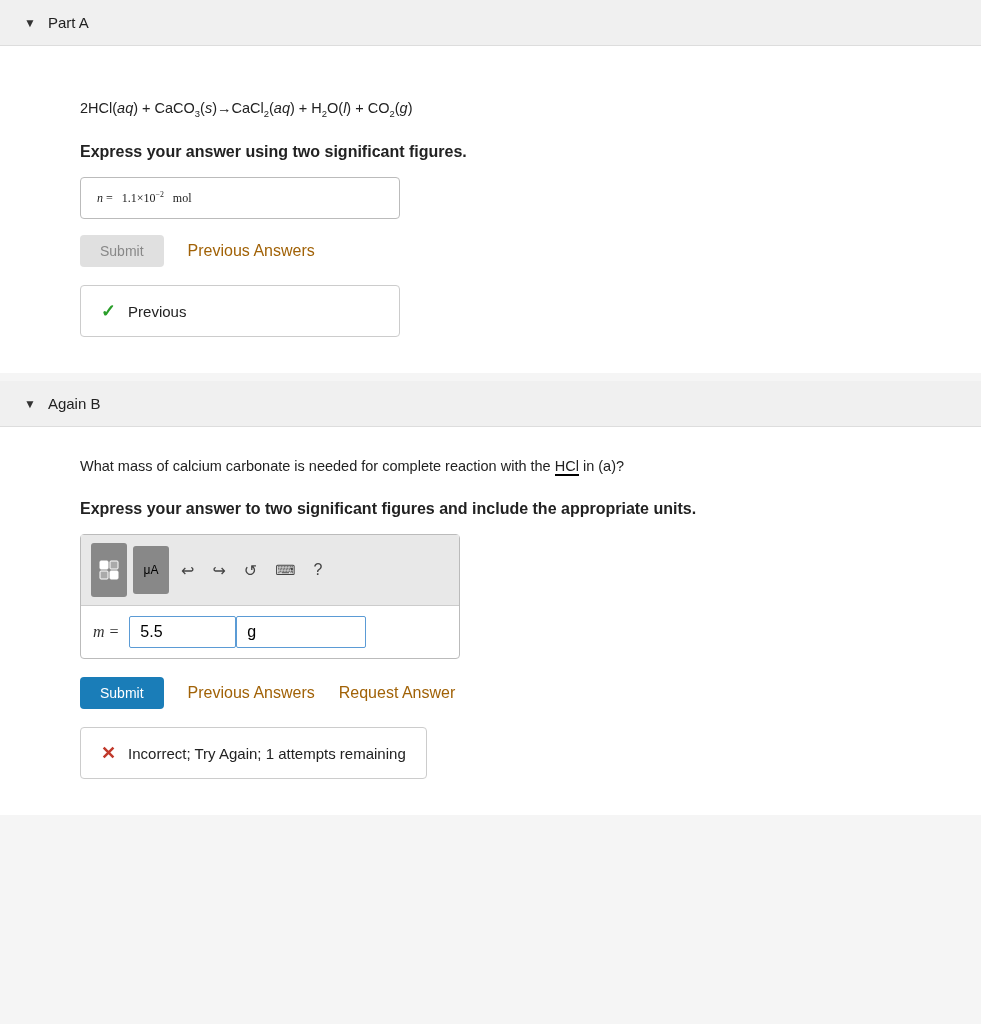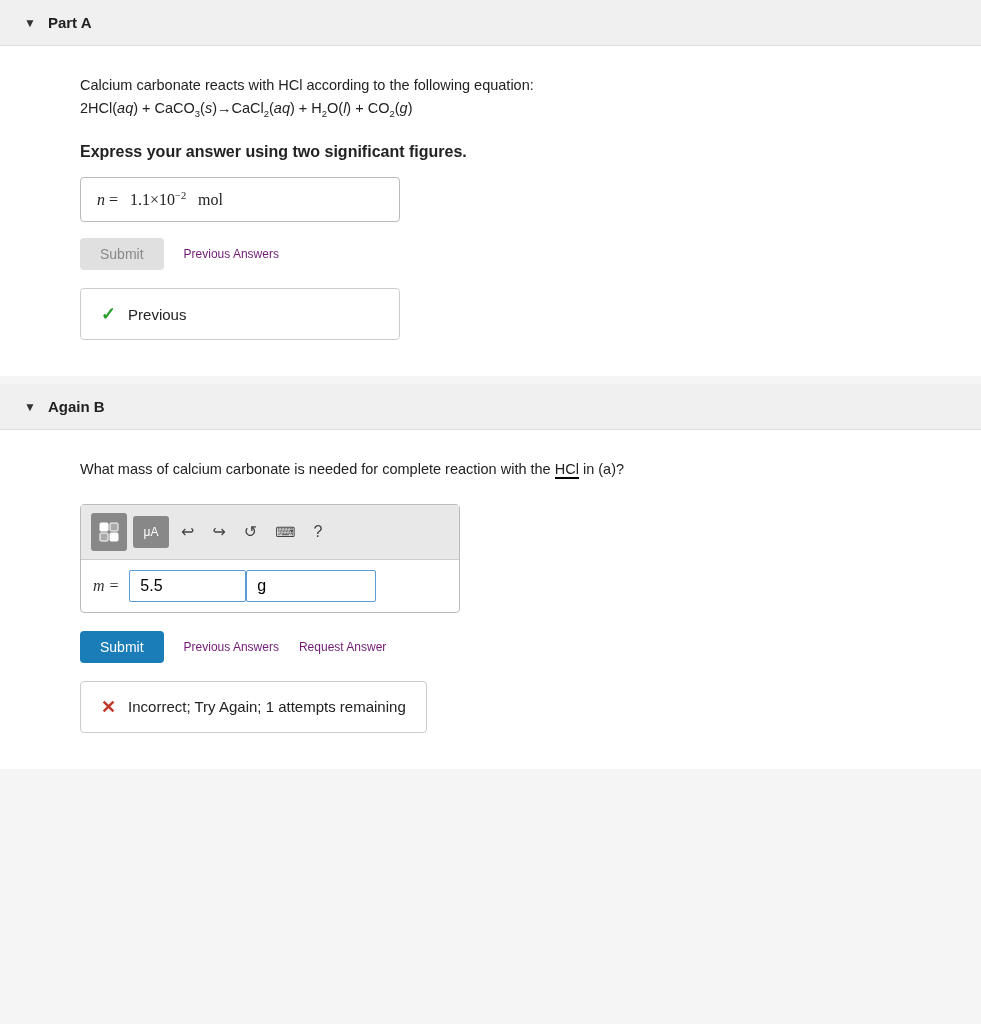--- a/index.html
+++ b/index.html
@@ -24,21 +24,21 @@
       gap: 12px;
       border-bottom: 1px solid #ddd;
     }
 
     .section-header .arrow {
       font-size: 12px;
       color: #333;
     }
 
     .section-header .part-label {
-      font-weight: bold;
+      font-weight: normal;
       font-size: 15px;
     }
 
     .section-body {
       padding: 28px 80px 36px 80px;
     }
 
     .question-text {
       font-size: 14.5px;
       line-height: 1.6;
@@ -49,31 +49,31 @@
       font-weight: bold;
       font-size: 16px;
       margin-bottom: 16px;
     }
 
     .answer-box {
       border: 1px solid #bbb;
       border-radius: 4px;
       padding: 12px 16px;
       font-family: "Times New Roman", serif;
-      font-size: 16px;
+      font-size: 12px;
       display: inline-block;
       min-width: 320px;
       margin-bottom: 16px;
       background: #fff;
     }
 
     .submit-row {
       display: flex;
       align-items: center;
-      gap: 20px;
+      gap: 8px;
       margin-bottom: 18px;
     }
 
     .btn-submit-disabled {
       background: #e0e0e0;
       color: #888;
       border: none;
       border-radius: 4px;
       padding: 8px 20px;
       font-size: 14px;
@@ -84,24 +84,25 @@
       background: #1a7db8;
       color: #fff;
       border: none;
       border-radius: 4px;
       padding: 8px 20px;
       font-size: 14px;
       cursor: pointer;
     }
 
     .link-blue {
-      color: #701a75;
-      font-size: 12px;
+      color: #a16207;
+      font-size: 16px;
       text-decoration: none;
       cursor: pointer;
+      margin-left: 16px;
     }
 
     .result-box {
       border: 1px solid #ccc;
       border-radius: 4px;
       padding: 14px 20px;
       display: inline-flex;
       align-items: center;
       gap: 12px;
       min-width: 320px;
@@ -143,24 +144,24 @@
       background: #e8e8e8;
       padding: 8px 10px;
       display: flex;
       align-items: center;
       gap: 6px;
       border-bottom: 1px solid #ccc;
     }
 
     .toolbar-btn {
       background: #888;
-      color: #ffffff;
+      color: #000000;
       border: none;
       border-radius: 3px;
-      padding: 9px 8px;
+      padding: 17px 8px;
       font-size: 13px;
       cursor: pointer;
       min-width: 36px;
       min-height: 30px;
       display: flex;
       align-items: center;
       justify-content: center;
       text-align: right;
     }
 
@@ -190,21 +191,21 @@
       font-size: 16px;
       margin-right: 10px;
       color: #333;
     }
 
     .math-value-field {
       border: 1px solid #5b9bd5;
       border-radius: 2px;
       padding: 6px 10px;
       font-size: 16px;
-      width: 117px;
+      width: 107px;
       outline: none;
     }
 
     .math-unit-field {
       border: 1px solid #5b9bd5;
       border-radius: 2px;
       padding: 6px 10px;
       font-size: 16px;
       width: 130px;
       margin-left: 0;
@@ -224,21 +225,21 @@
 </head>
 <body>
 
 <div class="section">
   <div class="section-header">
     <span class="arrow">▼</span>
     <span class="part-label">Part A</span>
   </div>
   <div class="section-body">
     <div class="question-text">
-      <span>Calcium carbonate reacts with HCl according to the following equation:</span><br>
+      <br>
       <span>
         2HCl(<em>aq</em>) + CaCO<sub>3</sub>(<em>s</em>)→CaCl<sub>2</sub>(<em>aq</em>) + H<sub>2</sub>O(<em>l</em>) + CO<sub>2</sub>(<em>g</em>)
       </span><br>
     </div>
 
     <div class="express-label">Express your answer using two significant figures.</div>
 
     <div class="answer-box">
       <span><em>n</em> = &nbsp; 1.1×10<sup>−2</sup> &nbsp; mol</span>
     </div>
@@ -260,20 +261,21 @@
 <div class="section" style="margin-top:8px;">
   <div class="section-header">
     <span class="arrow">▼</span>
     <span class="part-label">Again B</span>
   </div>
   <div class="section-body">
     <div class="question-text">
       <span>What mass of calcium carbonate is needed for complete reaction with the <span style="border-bottom:2px solid #000">HCl</span> in (a)?</span>
     </div>
 
+    <div class="express-label">Express your answer to two significant figures and include the appropriate units.</div>
 
     
     <div class="math-editor-container">
       <div class="math-toolbar">
         <button class="toolbar-btn">
           <svg width="20" height="20" viewBox="0 0 20 20" fill="white">
             <rect x="1" y="1" width="8" height="8" fill="white" stroke="white" rx="1"></rect>
             <rect x="11" y="1" width="8" height="8" fill="#aaa" stroke="white" rx="1"></rect>
             <rect x="1" y="11" width="8" height="8" fill="#aaa" stroke="white" rx="1"></rect>
             <rect x="11" y="11" width="8" height="8" fill="white" stroke="white" rx="1"></rect>

